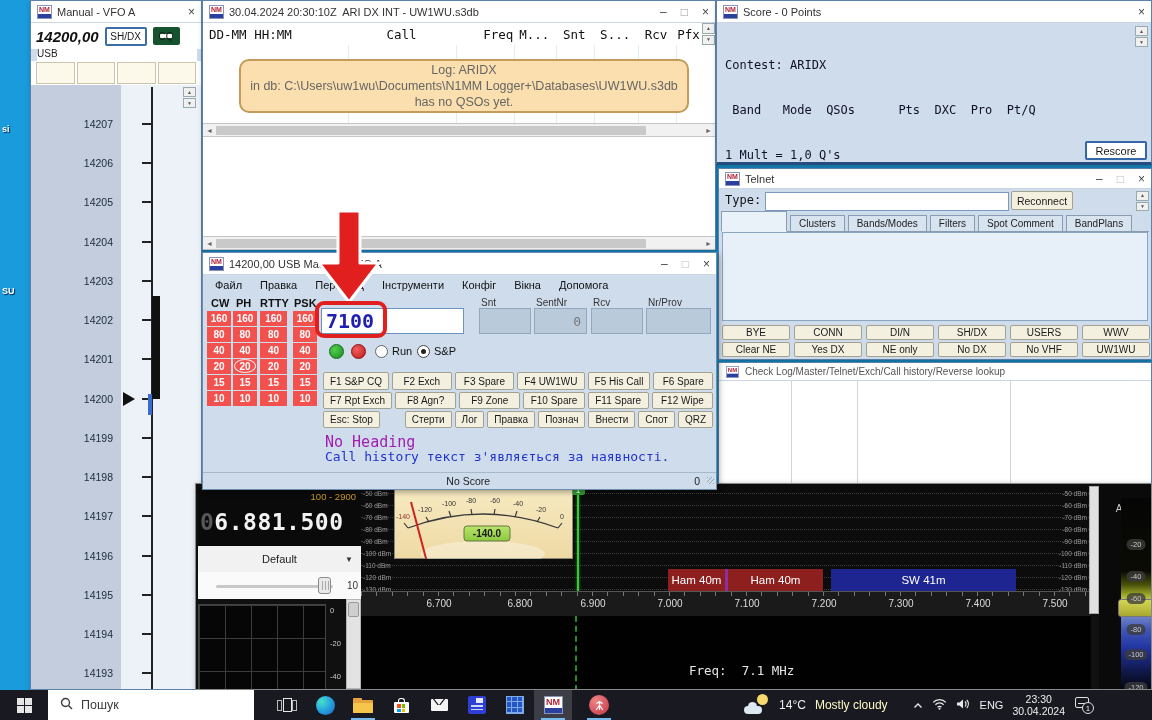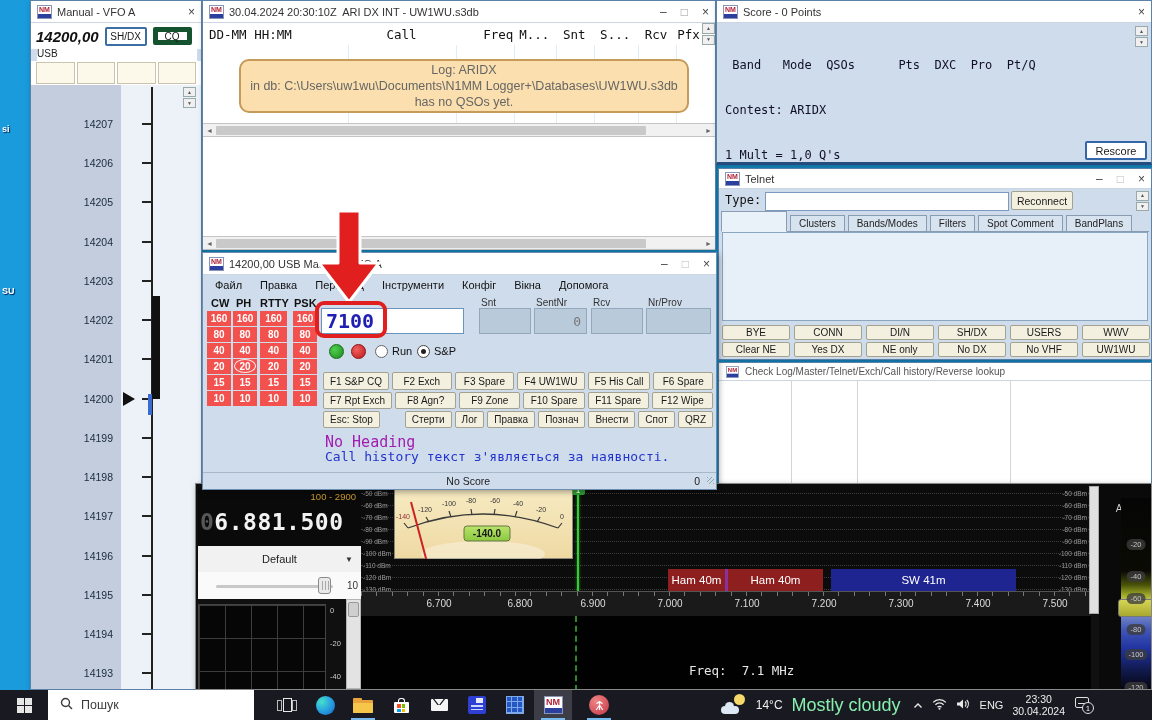--- a/index.html
+++ b/index.html
@@ -47,21 +47,21 @@
           <i></i>
         </span>
       <span class="ttl">Manual - VFO A</span>
       <span class="wctl">
           <span>×</span>
         </span>
     </div>
     <div class="a" style="left:0;top:22px;right:0;height:26px;background:#fff;display:flex;align-items:center;gap:6px;padding:0 5px;box-sizing:border-box;">
       <span class="a" style="position:static;font:bold italic 15px 'Liberation Sans',sans-serif;color:#111;">14200,00</span>
       <button class="cbtn" style="background:#fff;border:2px solid #3a6ea5;width:42px;height:19px;">SH/DX</button>
-      <button class="cbtn" style="background:#fff;border:5px solid #14532d;width:39px;height:18px;">CQ</button>
+      <button class="cbtn" style="background:#fff;border:7px solid #14532d;width:27px;height:18px;">CQ</button>
     </div>
     <div class="a" style="left:6px;top:47px;font-size:10px;color:#222;background:#fff;width:160px;height:13px;">USB</div>
     <div class="a" style="left:0;top:60px;right:0;height:24px;background:#fff;display:flex;gap:2px;padding:1px 5px;box-sizing:border-box;">
       <span style="flex:1;background:#fcf8ea;border:1px solid #c9c4ae;"></span>
       <span style="flex:1;background:#fcf8ea;border:1px solid #c9c4ae;"></span>
       <span style="flex:1;background:#fcf8ea;border:1px solid #c9c4ae;"></span>
       <span style="flex:1;background:#fcf8ea;border:1px solid #c9c4ae;"></span>
     </div>
 
     <div class="a" style="left:0;top:84px;right:0;bottom:0;background:#edf2f9;">
@@ -168,22 +168,22 @@
       <span class="nm">
           <b>NM</b>
           <i></i>
         </span>
       <span class="ttl">Score - 0 Points</span>
       <span class="wctl">
           <span>×</span>
         </span>
     </div>
     <div class="a mono" style="left:8px;top:27px;font-size:12px;color:#101028;line-height:15px;white-space:pre;">
+      <div>Contest: ARIDX</div>
       <div> Band   Mode  QSOs      Pts  DXC  Pro  Pt/Q</div>
-      <div>Contest: ARIDX</div>
       <div>1 Mult = 1,0 Q's</div>
     </div>
     <div class="spin" style="right:3px;top:25px;height:21px;">
         <b>▲</b>
         <b>▼</b>
       </div>
     <button class="cbtn" style="position:absolute;right:4px;bottom:2px;width:62px;height:19px;background:#fff;border:2px solid #3567a8;font-size:11px;">Rescore</button>
   </div>
 
   <div class="win" style="left:718px;top:168px;width:434px;height:192px;">
@@ -585,21 +585,21 @@
       <span class="uline"></span>
     </div>
 
     <div style="margin-left:auto;display:flex;align-items:center;gap:9px;padding-right:58px;">
       <div style="position:relative;width:26px;height:22px;">
         <span class="a" style="right:2px;top:0;width:11px;height:11px;background:#f6d96a;border-radius:50%;"></span>
         <span class="a" style="left:4px;bottom:5px;width:9px;height:9px;background:#dce8f2;border-radius:50%;"></span>
         <span class="a" style="left:0;bottom:2px;width:18px;height:8px;background:#dce8f2;border-radius:5px;"></span>
       </div>
       <span style="color:#eee;font-size:12px;">14°C</span>
-      <span style="color:#86efac;font-size:18px;margin-right:3px;">Mostly cloudy</span>
+      <span style="color:#fef9c3;font-size:12px;margin-right:16px;">Mostly cloudy</span>
       <span><svg width="10" height="8">
             <path d="M1.5 5.5 L5 2 L8.5 5.5" stroke="#e8e8e8" stroke-width="1.4" fill="none"></path>
           </svg></span>
       <span><svg width="15" height="12" viewBox="0 0 15 12">
             <path d="M1.2 4.4 A8.5 8.5 0 0 1 13.8 4.4" stroke="#e8e8e8" stroke-width="1.3" fill="none"></path>
             <path d="M3.4 6.8 A5.5 5.5 0 0 1 11.6 6.8" stroke="#e8e8e8" stroke-width="1.3" fill="none"></path>
             <path d="M5.6 9.2 A2.6 2.6 0 0 1 9.4 9.2" stroke="#e8e8e8" stroke-width="1.3" fill="none"></path>
             <circle cx="7.5" cy="10.8" r="1" fill="#e8e8e8"></circle>
           </svg></span>
       <span><svg width="15" height="12" viewBox="0 0 15 12">

